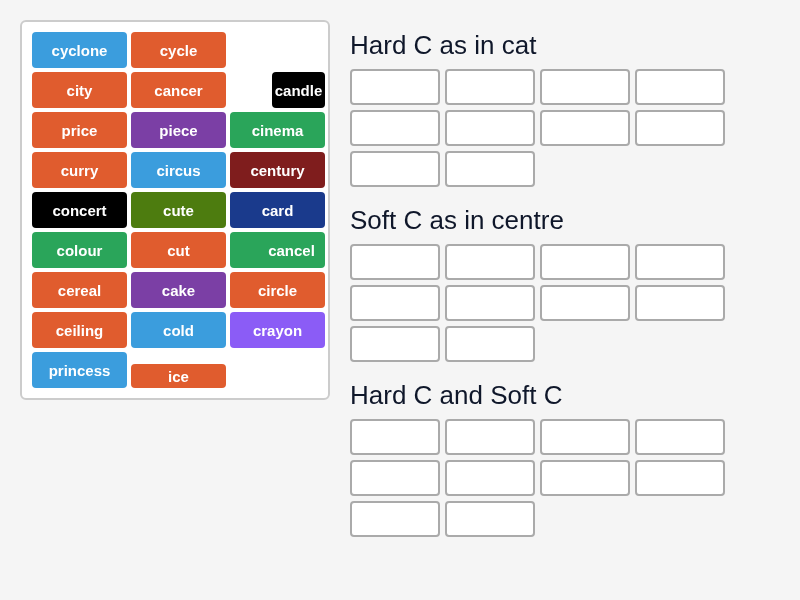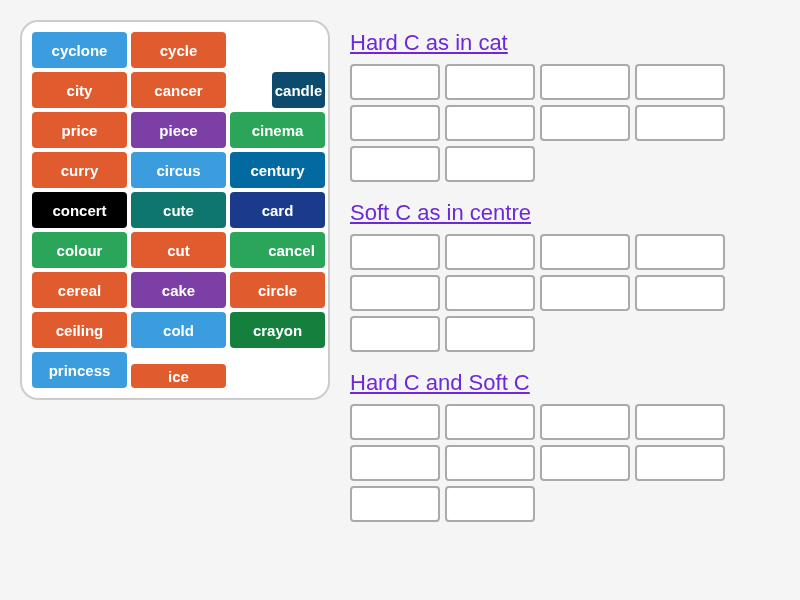--- a/index.html
+++ b/index.html
@@ -11,21 +11,21 @@
       overflow: hidden;
       display: flex;
       padding: 20px;
       gap: 20px;
     }
 
     
     #word-bank {
       background: white;
       border: 2px solid #ccc;
-      border-radius: 18px;
+      border-radius: 6px;
       padding: 10px;
       display: grid;
       grid-template-columns: repeat(3, 95px);
       grid-auto-rows: 36px;
       gap: 4px;
       align-content: start;
       min-width: 310px;
       max-width: 310px;
       height: auto;
       align-self: start;
@@ -49,25 +49,24 @@
       flex-direction: column;
       gap: 10px;
       padding-top: 10px;
     }
 
     .category-section {
       margin-bottom: 8px;
     }
 
     .category-title {
-      font-size: 22px;
+      font-size: 26px;
       font-weight: 400;
-      color: #6d28d9;
+      color: #0f172a;
       margin-bottom: 8px;
-      text-decoration: underline;
     }
 
     .drop-grid {
       display: grid;
       grid-template-columns: repeat(4, 90px);
       grid-auto-rows: 36px;
       gap: 5px;
     }
 
     .drop-box {
@@ -78,39 +77,39 @@
   </style>
 </head>
 <body>
 
 <div id="word-bank">
     <div class="word-chip" style="background-color: rgb(59, 157, 221);">cyclone</div>
     <div class="word-chip" style="background-color: rgb(224, 92, 46);">cycle</div>
     <div class="word-chip" style="background-color: rgb(123, 63, 165); margin-top: 46px;">concern</div>
     <div class="word-chip" style="background-color: rgb(224, 92, 46);">city</div>
     <div class="word-chip" style="background-color: rgb(224, 92, 46);">cancer</div>
-    <div class="word-chip" style="background-color: #0c4a6e; margin-left: 42px;">candle</div>
+    <div class="word-chip" style="background-color: #000000; margin-left: 42px;">candle</div>
     <div class="word-chip" style="background-color: rgb(224, 92, 46);">price</div>
     <div class="word-chip" style="background-color: rgb(123, 63, 165);">piece</div>
     <div class="word-chip" style="background-color: rgb(42, 165, 90);">cinema</div>
     <div class="word-chip" style="background-color: rgb(224, 92, 46);">curry</div>
     <div class="word-chip" style="background-color: rgb(59, 157, 221);">circus</div>
-    <div class="word-chip" style="background-color: #0369a1;">century</div>
+    <div class="word-chip" style="background-color: #7f1d1d;">century</div>
     <div class="word-chip" style="background-color: #000000;">concert</div>
-    <div class="word-chip" style="background-color: #0f766e;">cute</div>
+    <div class="word-chip" style="background-color: #4d7c0f;">cute</div>
     <div class="word-chip" style="background-color: rgb(26, 58, 140);">card</div>
     <div class="word-chip" style="background-color: rgb(42, 165, 90);">colour</div>
     <div class="word-chip" style="background-color: rgb(224, 92, 46);">cut</div>
     <div class="word-chip" style="background-color: rgb(42, 165, 90); padding-left: 28px;">cancel</div>
     <div class="word-chip" style="background-color: rgb(224, 92, 46);">cereal</div>
     <div class="word-chip" style="background-color: rgb(123, 63, 165);">cake</div>
     <div class="word-chip" style="background-color: rgb(224, 92, 46);">circle</div>
     <div class="word-chip" style="background-color: rgb(224, 92, 46);">ceiling</div>
     <div class="word-chip" style="background-color: rgb(59, 157, 221);">cold</div>
-    <div class="word-chip" style="background-color: #15803d;">crayon</div>
+    <div class="word-chip" style="background-color: #8b5cf6;">crayon</div>
     <div class="word-chip" style="background-color: rgb(59, 157, 221);">princess</div>
     <div class="word-chip" style="background-color: rgb(224, 92, 46); margin-top: 12px;">ice</div>
   </div>
 
 <div id="sort-panel">
 <div class="category-section">
       <div class="category-title">Hard C as in cat</div>
       <div class="drop-grid">
         <div class="drop-box"></div>
         <div class="drop-box"></div>

